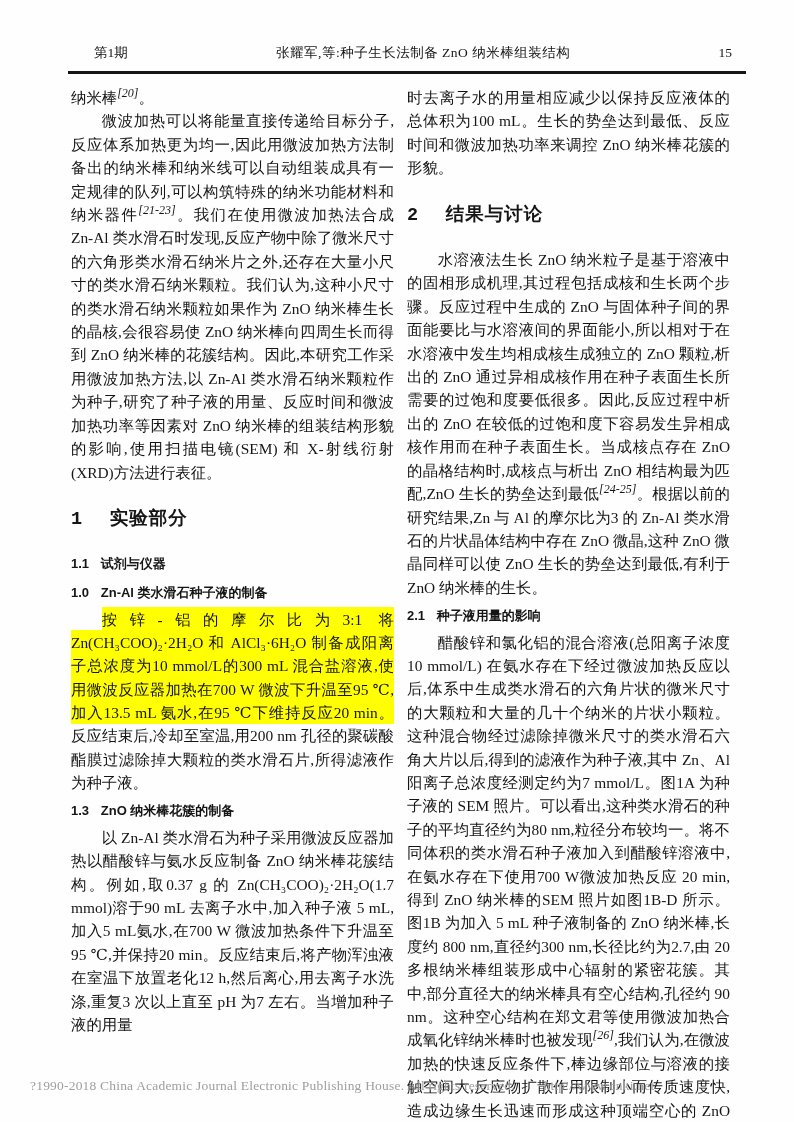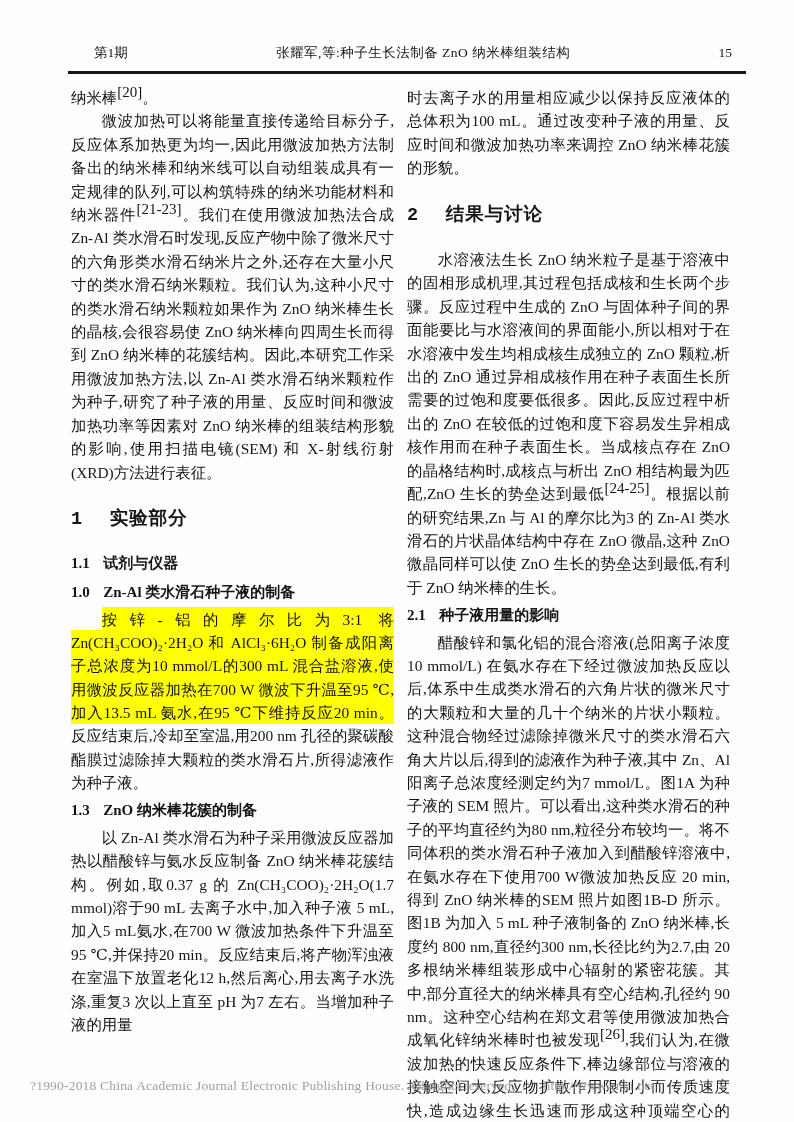--- a/index.html
+++ b/index.html
@@ -19,31 +19,31 @@
   }
   .header-title{flex:1;text-align:center;letter-spacing:.5px;}
   
   .content{
     position:absolute;top:86px;left:71px;width:660px;
     display:flex;gap:13px;
   }
   .col{width:323px;text-align:justify;font-size:15.4px;line-height:23.4px;}
   .para{margin:0;text-indent:2em;}
   .para.no-indent{text-indent:0;}
-  sup.cite{font-size:15px;line-height:0;}
+  sup.cite{font-size:12px;line-height:0;font-style:italic;}
   .hl{background:#ffff00;padding:3.5px 0;}
   .section-heading{
     font-family:Liberation Mono, monospace;
     font-size:18.5px;font-weight:bold;margin:24px 0 21px 0;
     text-indent:0;letter-spacing:1px;
   }
   .section-heading .num{margin-right:1.5em;letter-spacing:0;}
   .sub-heading{
-    font-family:Liberation Serif, serif;
-    font-size:15px;font-weight:bold;margin:5px 0 3px 0;text-indent:0;
+    font-family:Liberation Sans, sans-serif;
+    font-size:13px;font-weight:bold;margin:5px 0 3px 0;text-indent:0;
   }
   .sub-heading .num{margin-right:.9em;}
   
   .footer{
     position:absolute;left:30px;bottom:28px;width:740px;
     font-size:13.5px;color:#9e9e9e;letter-spacing:.2px;
     font-family:"Liberation Serif","DejaVu Serif",serif;
     white-space:nowrap;
   }
   .footer .url{margin-left:25px;}
@@ -66,21 +66,21 @@
         <p class="para no-indent"><span>纳米棒</span><sup class="cite">[20]</sup><span>。</span></p>
         <p class="para"><span>微波加热可以将能量直接传递给目标分子,反应体系加热更为均一,因此用微波加热方法制备出的纳米棒和纳米线可以自动组装成具有一定规律的队列,可以构筑特殊的纳米功能材料和纳米器件</span><sup class="cite">[21-23]</sup><span>。我们在使用微波加热法合成 Zn-Al 类水滑石时发现,反应产物中除了微米尺寸的六角形类水滑石纳米片之外,还存在大量小尺寸的类水滑石纳米颗粒。我们认为,这种小尺寸的类水滑石纳米颗粒如果作为 ZnO 纳米棒生长的晶核,会很容易使 ZnO 纳米棒向四周生长而得到 ZnO 纳米棒的花簇结构。因此,本研究工作采用微波加热方法,以 Zn-Al 类水滑石纳米颗粒作为种子,研究了种子液的用量、反应时间和微波加热功率等因素对 ZnO 纳米棒的组装结构形貌的影响,使用扫描电镜(SEM) 和 X-射线衍射(XRD)方法进行表征。</span></p>
         <div class="section-heading"><span class="num">1</span><span>实验部分</span></div>
         <div class="sub-heading"><span class="num">1.1</span><span>试剂与仪器</span></div>
         <div class="sub-heading"><span class="num">1.0</span><span>Zn-Al 类水滑石种子液的制备</span></div>
         <p class="para"><span class="hl">按锌-铝的摩尔比为3:1 将 Zn(CH₃COO)₂·2H₂O 和 AlCl₃·6H₂O 制备成阳离子总浓度为10 mmol/L的300 mL 混合盐溶液,使用微波反应器加热在700 W 微波下升温至95 ℃,加入13.5 mL 氨水,在95 ℃下维持反应20 min。</span><span>反应结束后,冷却至室温,用200 nm 孔径的聚碳酸酯膜过滤除掉大颗粒的类水滑石片,所得滤液作为种子液。</span></p>
         <div class="sub-heading"><span class="num">1.3</span><span>ZnO 纳米棒花簇的制备</span></div>
         <p class="para"><span>以 Zn-Al 类水滑石为种子采用微波反应器加热以醋酸锌与氨水反应制备 ZnO 纳米棒花簇结构。例如,取0.37 g 的 Zn(CH₃COO)₂·2H₂O(1.7 mmol)溶于90 mL 去离子水中,加入种子液 5 mL,加入5 mL氨水,在700 W 微波加热条件下升温至95 ℃,并保持20 min。反应结束后,将产物浑浊液在室温下放置老化12 h,然后离心,用去离子水洗涤,重复3 次以上直至 pH 为7 左右。当增加种子液的用量</span></p>
       </div>
     <div class="col">
-        <p class="para no-indent"><span>时去离子水的用量相应减少以保持反应液体的总体积为100 mL。通过改变种子液的用量、反应时间和微波加热功率来调控 ZnO 纳米棒花簇的形貌。</span></p>
+        <p class="para no-indent"><span>时去离子水的用量相应减少以保持反应液体的总体积为100 mL。生长的势垒达到最低、反应时间和微波加热功率来调控 ZnO 纳米棒花簇的形貌。</span></p>
         <div class="section-heading"><span class="num">2</span><span>结果与讨论</span></div>
         <p class="para"><span>水溶液法生长 ZnO 纳米粒子是基于溶液中的固相形成机理,其过程包括成核和生长两个步骤。反应过程中生成的 ZnO 与固体种子间的界面能要比与水溶液间的界面能小,所以相对于在水溶液中发生均相成核生成独立的 ZnO 颗粒,析出的 ZnO 通过异相成核作用在种子表面生长所需要的过饱和度要低很多。因此,反应过程中析出的 ZnO 在较低的过饱和度下容易发生异相成核作用而在种子表面生长。当成核点存在 ZnO 的晶格结构时,成核点与析出 ZnO 相结构最为匹配,ZnO 生长的势垒达到最低</span><sup class="cite">[24-25]</sup><span>。根据以前的研究结果,Zn 与 Al 的摩尔比为3 的 Zn-Al 类水滑石的片状晶体结构中存在 ZnO 微晶,这种 ZnO 微晶同样可以使 ZnO 生长的势垒达到最低,有利于 ZnO 纳米棒的生长。</span></p>
         <div class="sub-heading"><span class="num">2.1</span><span>种子液用量的影响</span></div>
         <p class="para"><span>醋酸锌和氯化铝的混合溶液(总阳离子浓度10 mmol/L) 在氨水存在下经过微波加热反应以后,体系中生成类水滑石的六角片状的微米尺寸的大颗粒和大量的几十个纳米的片状小颗粒。这种混合物经过滤除掉微米尺寸的类水滑石六角大片以后,得到的滤液作为种子液,其中 Zn、Al 阳离子总浓度经测定约为7 mmol/L。图1A 为种子液的 SEM 照片。可以看出,这种类水滑石的种子的平均直径约为80 nm,粒径分布较均一。将不同体积的类水滑石种子液加入到醋酸锌溶液中,在氨水存在下使用700 W微波加热反应 20 min,得到 ZnO 纳米棒的SEM 照片如图1B-D 所示。图1B 为加入 5 mL 种子液制备的 ZnO 纳米棒,长度约 800 nm,直径约300 nm,长径比约为2.7,由 20 多根纳米棒组装形成中心辐射的紧密花簇。其中,部分直径大的纳米棒具有空心结构,孔径约 90 nm。这种空心结构在郑文君等使用微波加热合成氧化锌纳米棒时也被发现</span><sup class="cite">[26]</sup><span>,我们认为,在微波加热的快速反应条件下,棒边缘部位与溶液的接触空间大,反应物扩散作用限制小而传质速度快,造成边缘生长迅速而形成这种顶端空心的 ZnO 纳米棒。当加入 10 mL 种子液时(图1C),ZnO 纳米棒长度约 700 nm,直径约150 nm,长径比约为4.7,由约 20 根纳米棒形成中心辐射状的花簇结构,这与水热法合成 ZnO 的结构类似</span></p>
       </div>
   </div>
 
   <div class="footer">
     <span>?1990-2018 China Academic Journal Electronic Publishing House. All rights reserved.</span>
     <span class="url">http://www.cnki.net</span>

